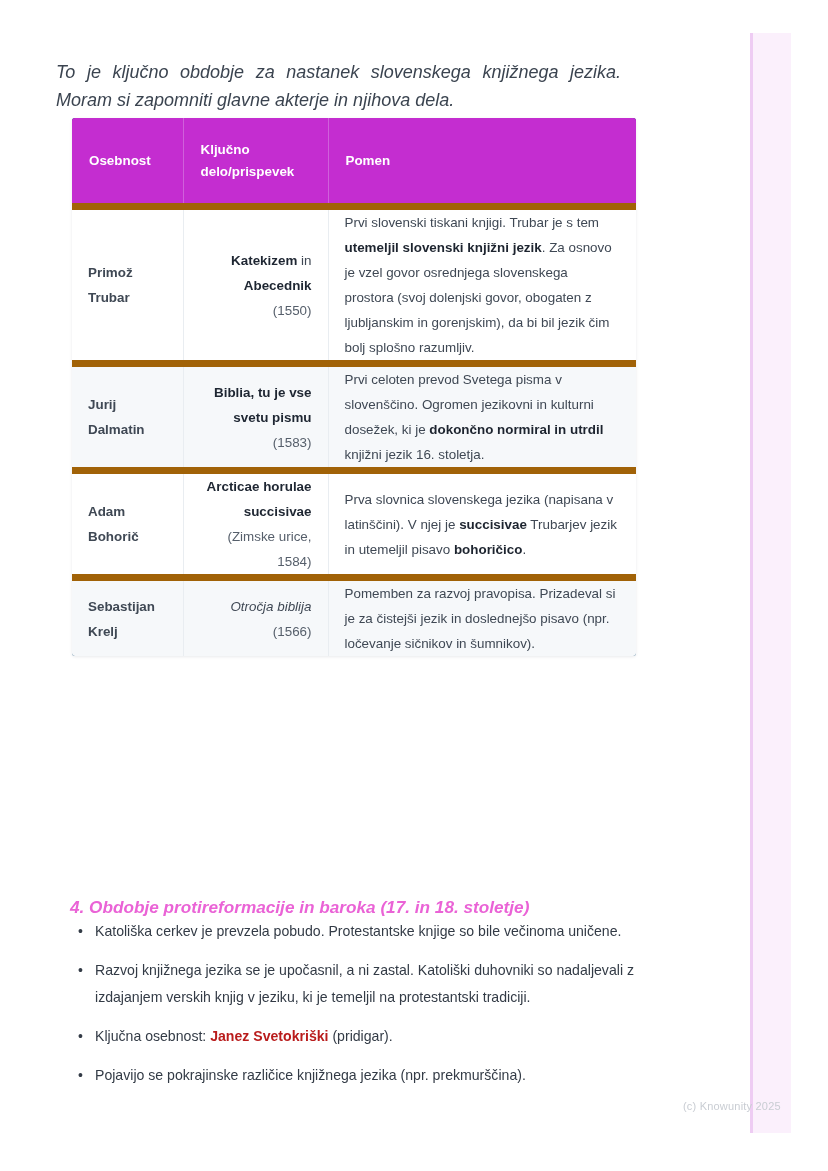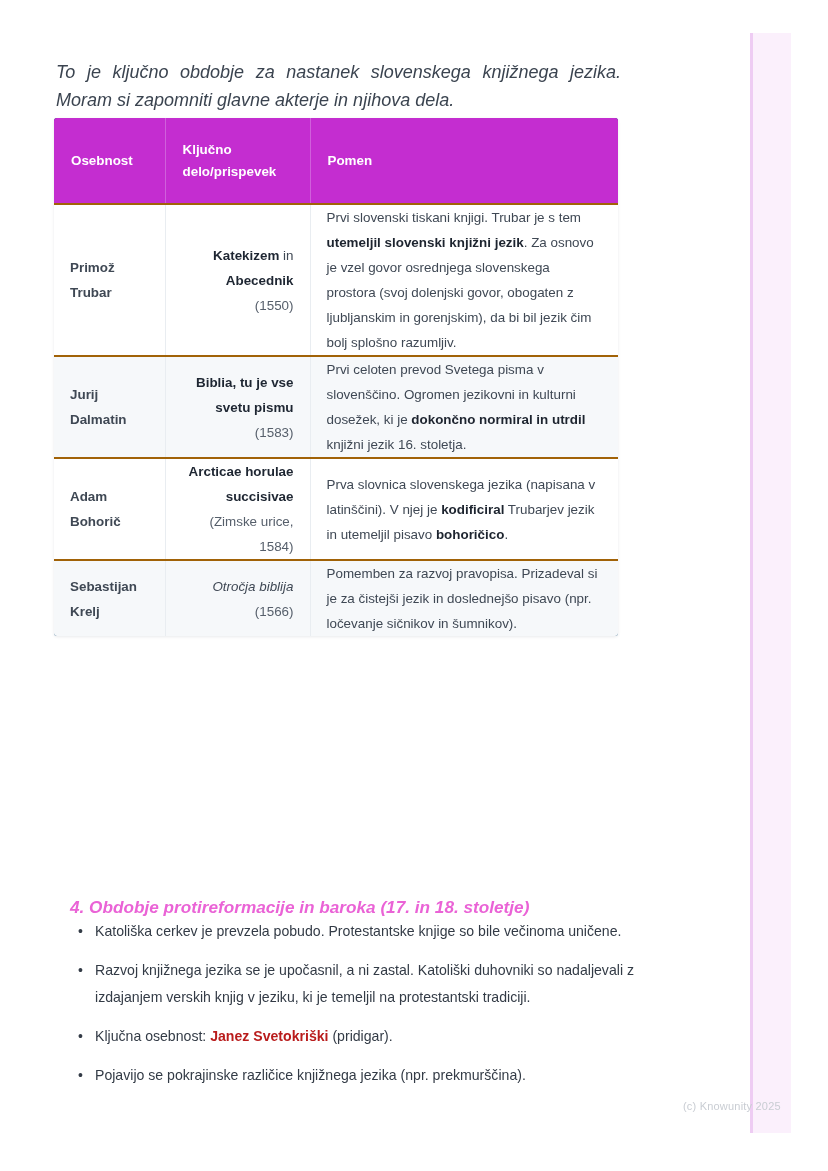--- a/index.html
+++ b/index.html
@@ -53,21 +53,21 @@
     line-height: 28px;
     color: #3b4450;
     text-align: justify;
     text-justify: inter-word;
   }
 
   
   .table-wrap {
     position: absolute;
     top: 118px;
-    left: 54px;
+    left: 72px;
     width: 564px;
     border-radius: 3px;
     overflow: hidden;
     box-shadow: 0 1px 3px rgba(40, 50, 70, 0.10);
     background: #0c4a6e;
   }
   table.data {
     border-collapse: collapse;
     width: 100%;
     table-layout: fixed;
@@ -89,21 +89,21 @@
     border-right: 1px solid #d060db;
   }
   table.data thead th:last-child { border-right: none; }
 
   table.data tbody td {
     font-size: 13.4px;
     line-height: 25px;
     color: #3f4854;
     vertical-align: middle;
     padding: 0 16px;
-    border-top: 2px solid #a16207;
+    border-top: 7px solid #a16207;
     border-right: 1px solid #e9edf1;
   }
   table.data tbody td:last-child { border-right: none; }
 
   table.data tbody tr.odd td  { background: #ffffff; }
   table.data tbody tr.even td { background: #f6f8fa; }
 
   td.name {
     font-weight: bold;
     color: #1e2632;
@@ -218,21 +218,21 @@
           </td>
         </tr>
 
         <tr class="odd">
           <td class="name">Adam Bohorič</td>
           <td class="work">
             <b>Arcticae horulae succisivae</b><br>
             <span class="year">(Zimske urice, 1584)</span>
           </td>
           <td class="meaning">
-            <span>Prva slovnica slovenskega jezika (napisana v latinščini). V njej je </span><b>kodificiral</b><span> Trubarjev jezik in utemeljil pisavo </span><b>bohoričico</b><span>.</span>
+            <span>Prva slovnica slovenskega jezika (napisana v latinščini). V njej je </span><b>succisivae</b><span> Trubarjev jezik in utemeljil pisavo </span><b>bohoričico</b><span>.</span>
           </td>
         </tr>
 
         <tr class="even">
           <td class="name">Sebastijan Krelj</td>
           <td class="work">
             <i>Otročja biblija</i><br>
             <span class="year">(1566)</span>
           </td>
           <td class="meaning">

